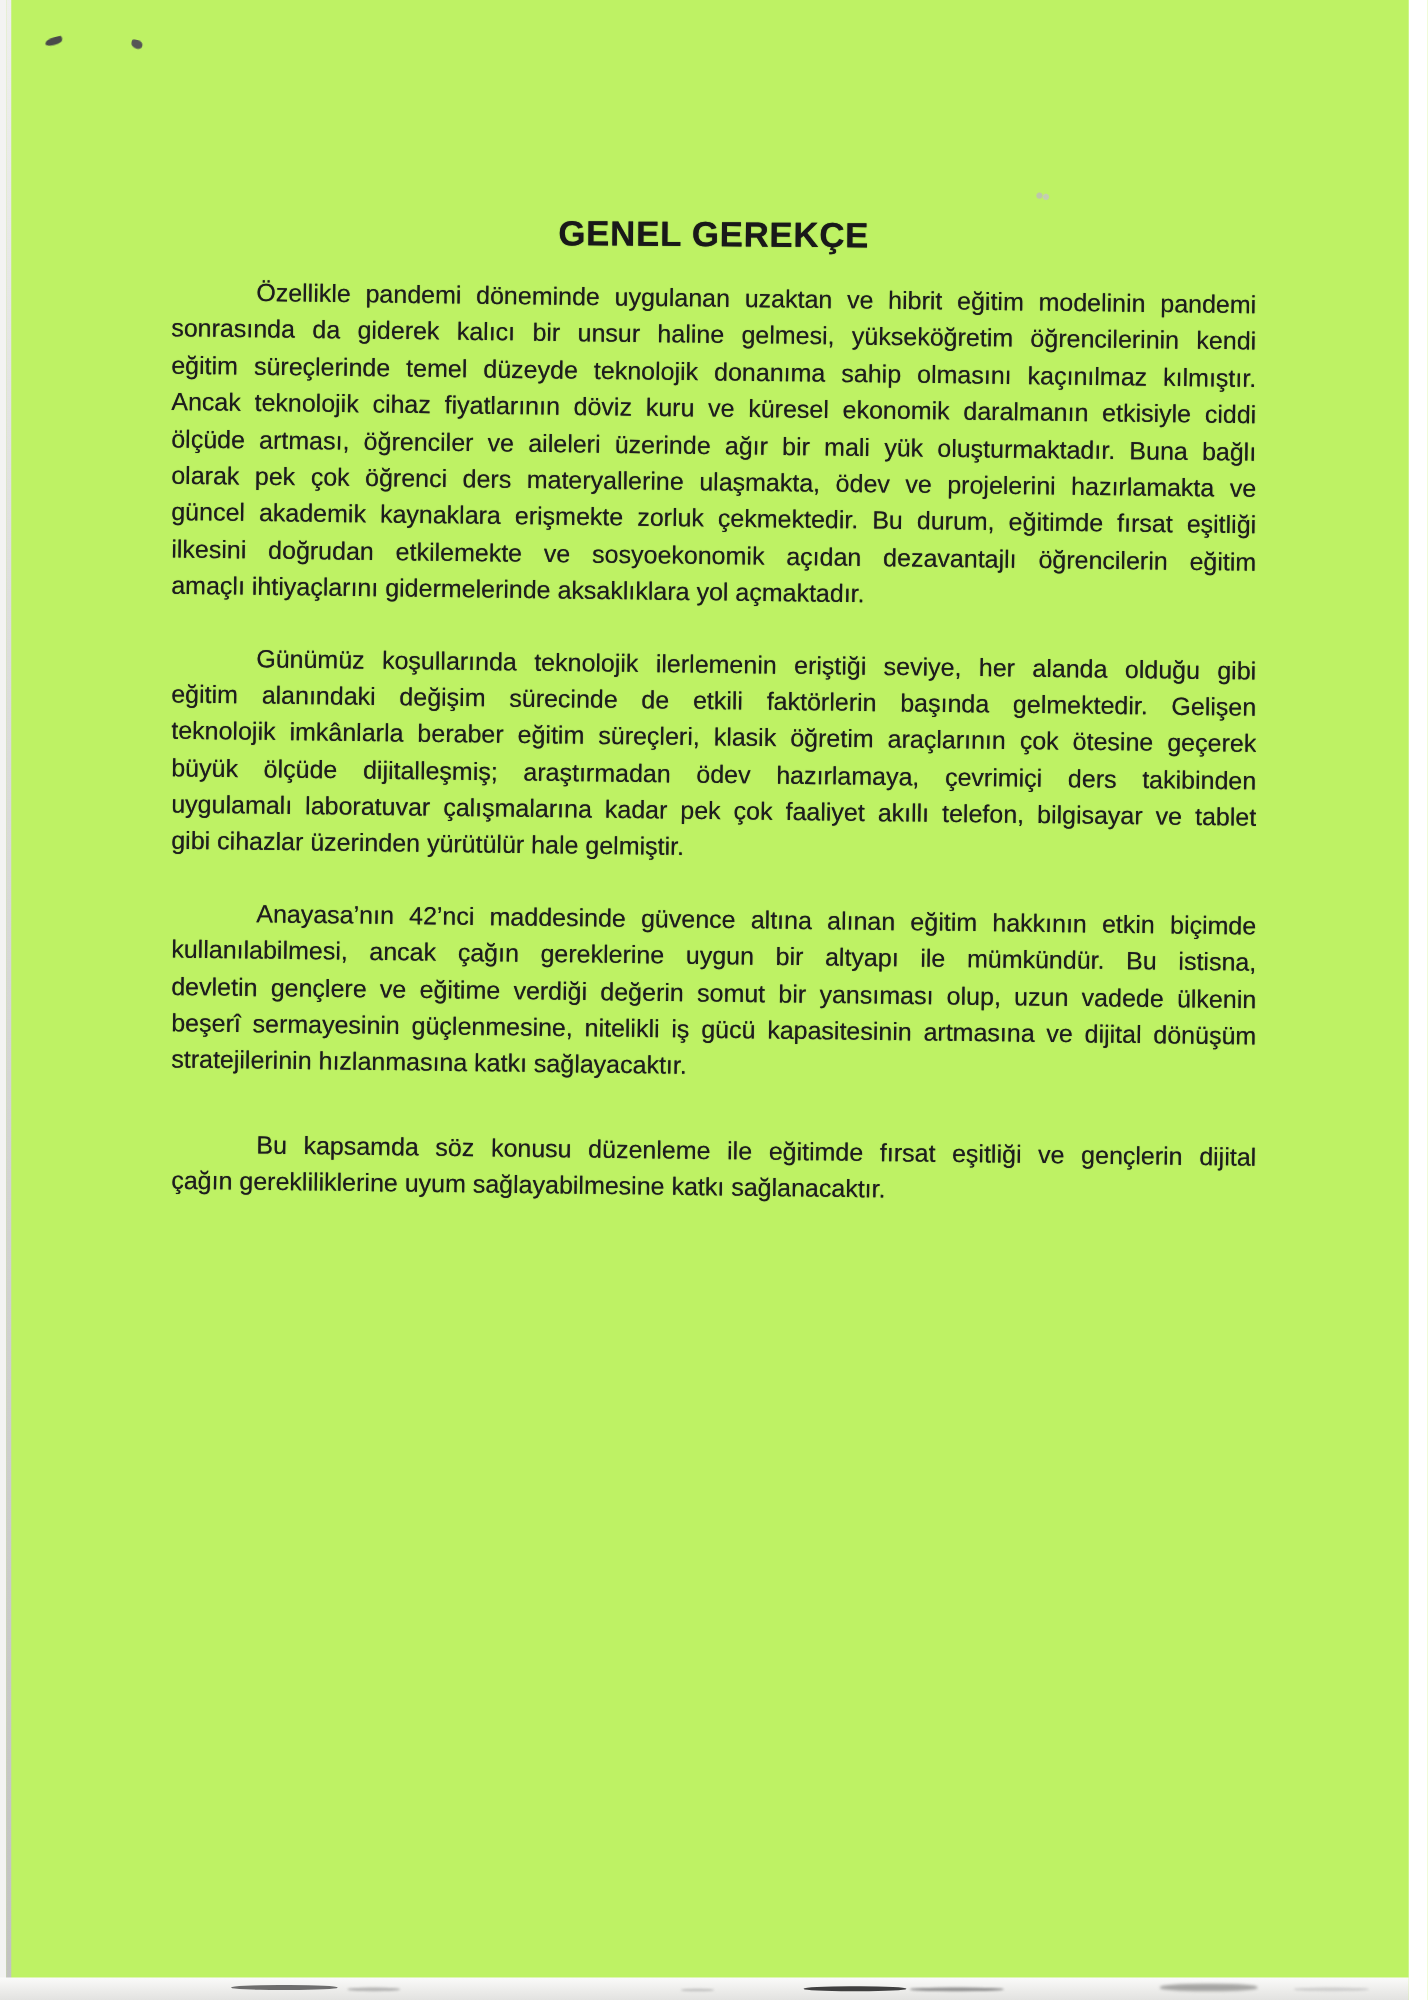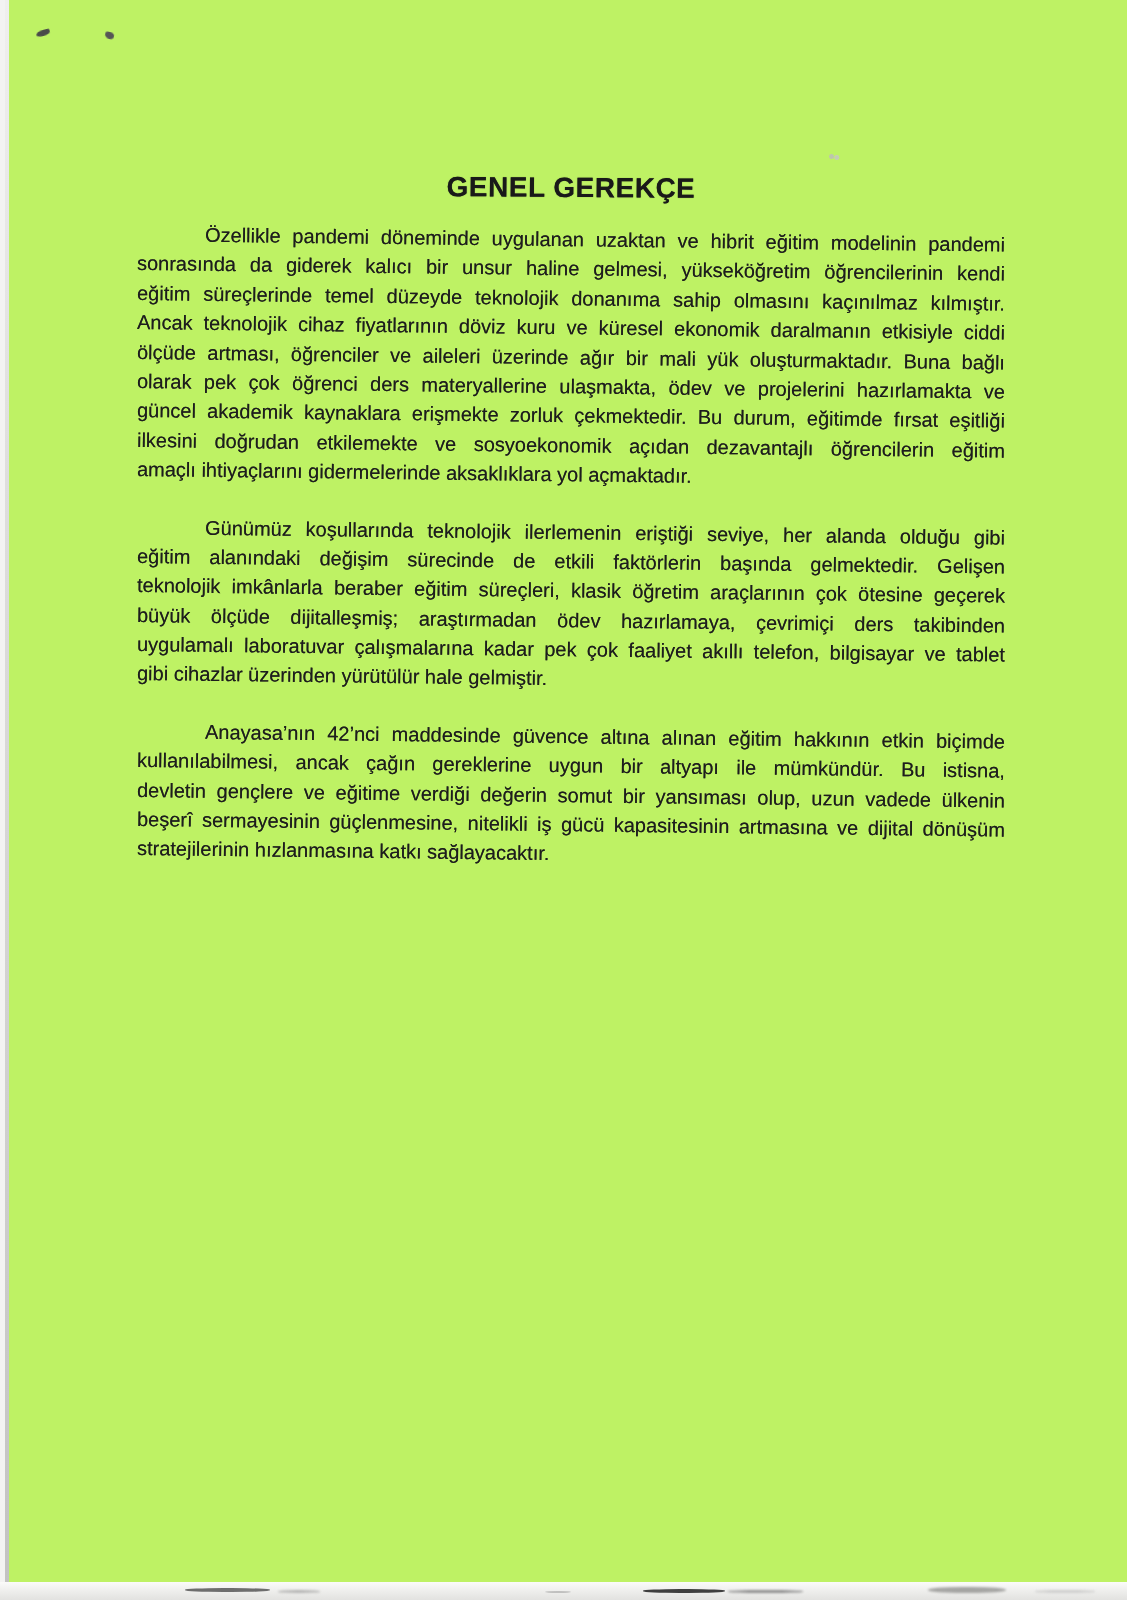--- a/index.html
+++ b/index.html
@@ -131,20 +131,24 @@
     </div>
 
     <div class="para para-3">
       <div class="line first">Anayasa’nın 42’nci maddesinde güvence altına alınan eğitim hakkının etkin biçimde</div>
       <div class="line">kullanılabilmesi, ancak çağın gereklerine uygun bir altyapı ile mümkündür. Bu istisna,</div>
       <div class="line">devletin gençlere ve eğitime verdiği değerin somut bir yansıması olup, uzun vadede ülkenin</div>
       <div class="line">beşerî sermayesinin güçlenmesine, nitelikli iş gücü kapasitesinin artmasına ve dijital dönüşüm</div>
       <div class="line last">stratejilerinin hızlanmasına katkı sağlayacaktır.</div>
     </div>
 
+    <div class="para para-4">
+      <div class="line first">Bu kapsamda söz konusu düzenleme ile eğitimde fırsat eşitliği ve gençlerin dijital</div>
+      <div class="line last">çağın gerekliliklerine uyum sağlayabilmesine katkı sağlanacaktır.</div>
+    </div>
 
   </div>
 
   <div class="edge-bottom-band"></div>
   <div class="smudge smudge-a"></div>
   <div class="smudge smudge-b"></div>
   <div class="smudge smudge-c"></div>
   <div class="smudge smudge-d"></div>
   <div class="smudge smudge-e"></div>
   <div class="smudge smudge-f"></div>

